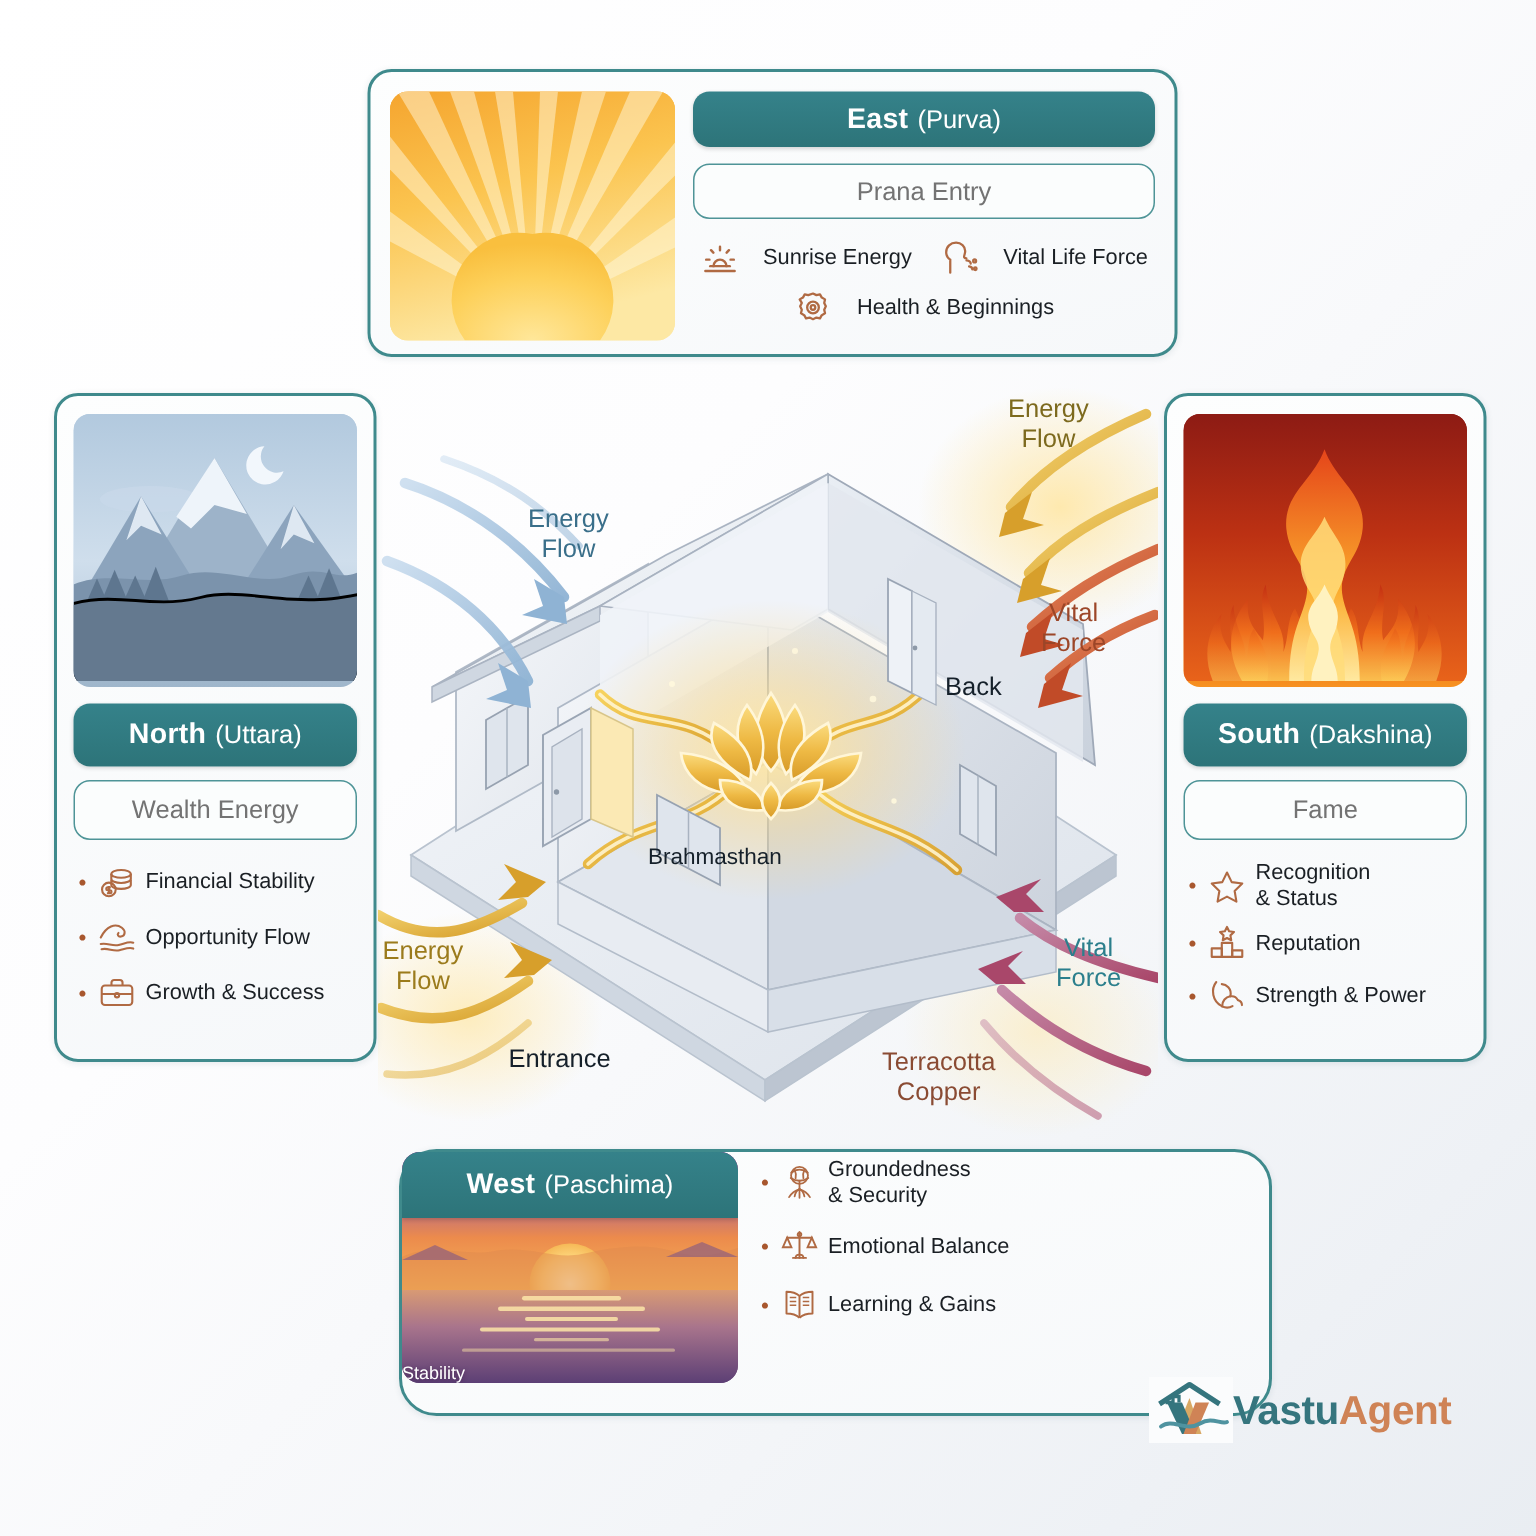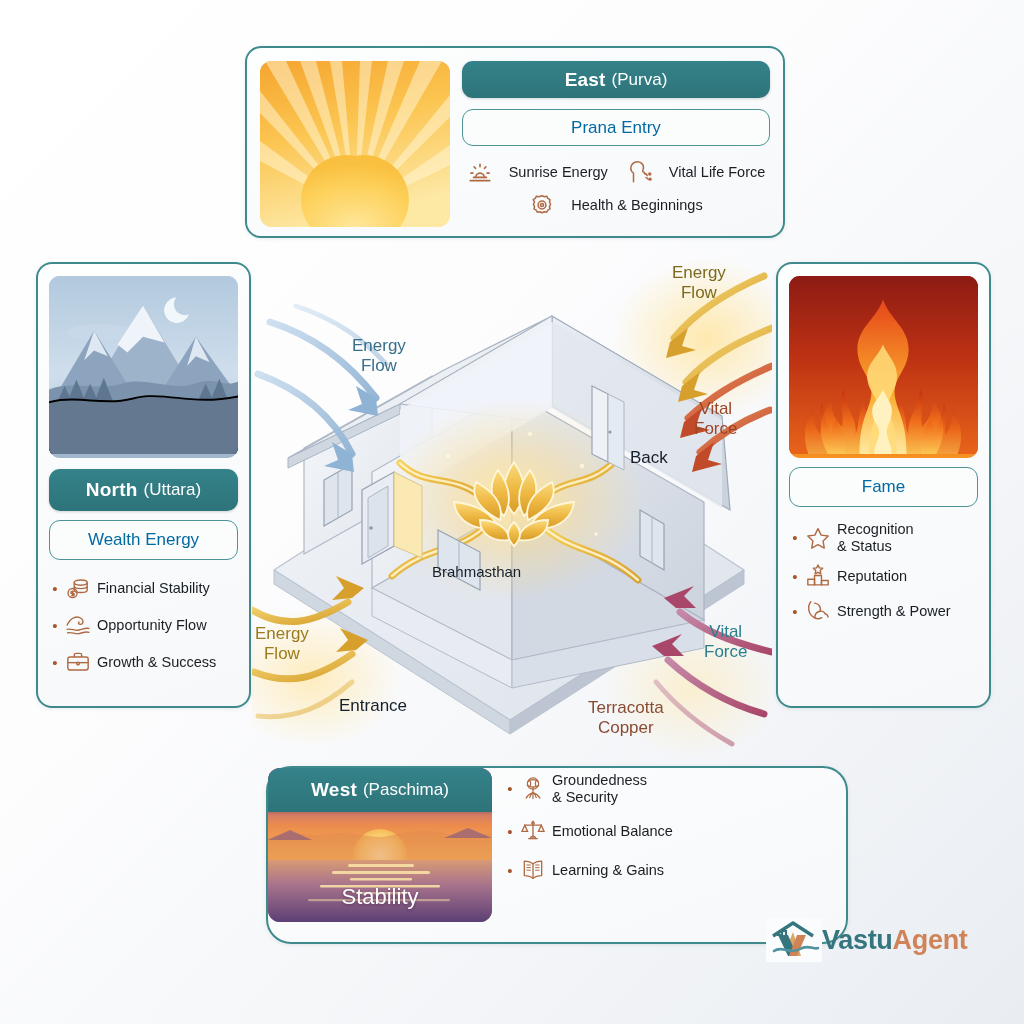--- a/index.html
+++ b/index.html
@@ -30,21 +30,21 @@
     display: flex; align-items: center; justify-content: center;
     white-space: nowrap;
     box-shadow: 0 1px 3px rgba(0,0,0,.16);
   }
   .dir-header .dname { font-weight: bold; font-size: 19px; letter-spacing:.2px; }
   .dir-header .dsans { font-size: 17px; font-weight: normal; margin-left: 6px; }
   .pill {
     border: 1.6px solid #4e9497;
     border-radius: 11px;
     background: #fbfdfd;
-    color: #0369a1;
+    color: #737373;
     font-size: 17px;
     text-align: center;
     display: flex; align-items: center; justify-content: center;
     white-space: nowrap;
   }
   .bullets { list-style: none; }
   .bullets li {
     display: flex; align-items: center; gap: 6px;
     font-size: 14.5px; color: #1a1f24;
     margin-bottom: 11px;
@@ -92,22 +92,22 @@
   #west-thumb {
     width: 224px; height: 154px; flex: 0 0 224px; border-radius: 12px; overflow: hidden;
     position: relative;
     background: linear-gradient(180deg,#7c5d92 0%,#b3698a 18%,#e78d52 38%,#f0a94f 50%,#c97f76 66%,#6d4f7e 100%);
   }
   #west-thumb .dir-header {
     position: absolute; left: 0; top: 0; width: 100%; height: 44px;
     border-radius: 12px 12px 0 0;
   }
   #west-label-stability {
-    position: absolute; left: 0; bottom: 12px; width: 100%;
-    text-align: center; color: #ffffff; font-size: 22px;
+    position: absolute; left: 0; bottom: 0; width: 100%;
+    color: #ffffff; font-size: 12px;
     text-shadow: 0 1px 3px rgba(60,20,60,.55);
   }
   #west-right { flex: 1; padding-top: 4px; }
   #west-right .bullets li { margin-bottom: 13px; }
 
   
   #center { position: absolute; left: 252px; top: 258px; width: 520px; height: 500px; }
   #center svg { position: absolute; left: 0; top: 0; width: 520px; height: 500px; }
   .lbl { position: absolute; font-size: 17px; line-height: 1.15; text-align: center; white-space: pre-line; }
   #lbl-ef-tl { left: 100px; top: 78px;  color: #3a6f8a; }
@@ -319,20 +319,24 @@
           <path d="M150 182c14-24 6-44-4-56 2 16-6 22-10 28-3-14 4-26-2-38-2 22-14 28-12 46-4-10-2-22-8-30-6 16-14 22-10 50z"></path>
         </g>
         <path d="M96 24c8 22 28 30 26 54-2 20-16 26-14 44 2 16 12 24 12 60H72c0-36 10-44 12-60 2-18-12-24-14-44-2-24 18-32 26-54z" fill="url(#fl1)"></path>
         <path d="M96 70c6 14 16 20 14 36-2 14-10 18-8 30 2 12 8 18 8 46H82c0-28 6-34 8-46 2-12-8-16-10-30-2-16 10-22 16-36z" fill="#ffdc7a" opacity=".85"></path>
         <path d="M96 116c4 10 10 14 9 24-1 10-6 13-5 21 1 8 5 12 5 21H87c0-9 4-13 5-21 1-8-6-11-7-21-1-10 7-14 11-24z" fill="#fff2c0"></path>
         <g fill="url(#fl2)" opacity=".55">
           <path d="M20 182c-8-20-2-36 6-46-3 14 3 20 6 26 2-12-3-22 2-32 1 18 10 24 8 40 3-8 1-18 6-24 5 12 12 18 9 36z"></path>
           <path d="M172 182c8-20 2-36-6-46 3 14-3 20-6 26-2-12 3-22-2-32-1 18-10 24-8 40-3-8-1-18-6-24-5 12-12 18-9 36z"></path>
         </g>
       </svg>
+    </div>
+    <div class="dir-header">
+      <span class="dname">South</span>
+      <span class="dsans">(Dakshina)</span>
     </div>
     <div class="pill">Fame</div>
     <ul class="bullets">
       <li>
         <span class="dot">•</span>
         <span class="ico">
           <svg viewBox="0 0 24 24" fill="none" stroke="#b06a43" stroke-width="1.3" stroke-linejoin="round">
             <path d="M12 3.4l2.9 5.9 6.5.9-4.7 4.6 1.1 6.5L12 18.2l-5.8 3.1 1.1-6.5L2.6 10.2l6.5-.9z"></path>
           </svg>
         </span>

